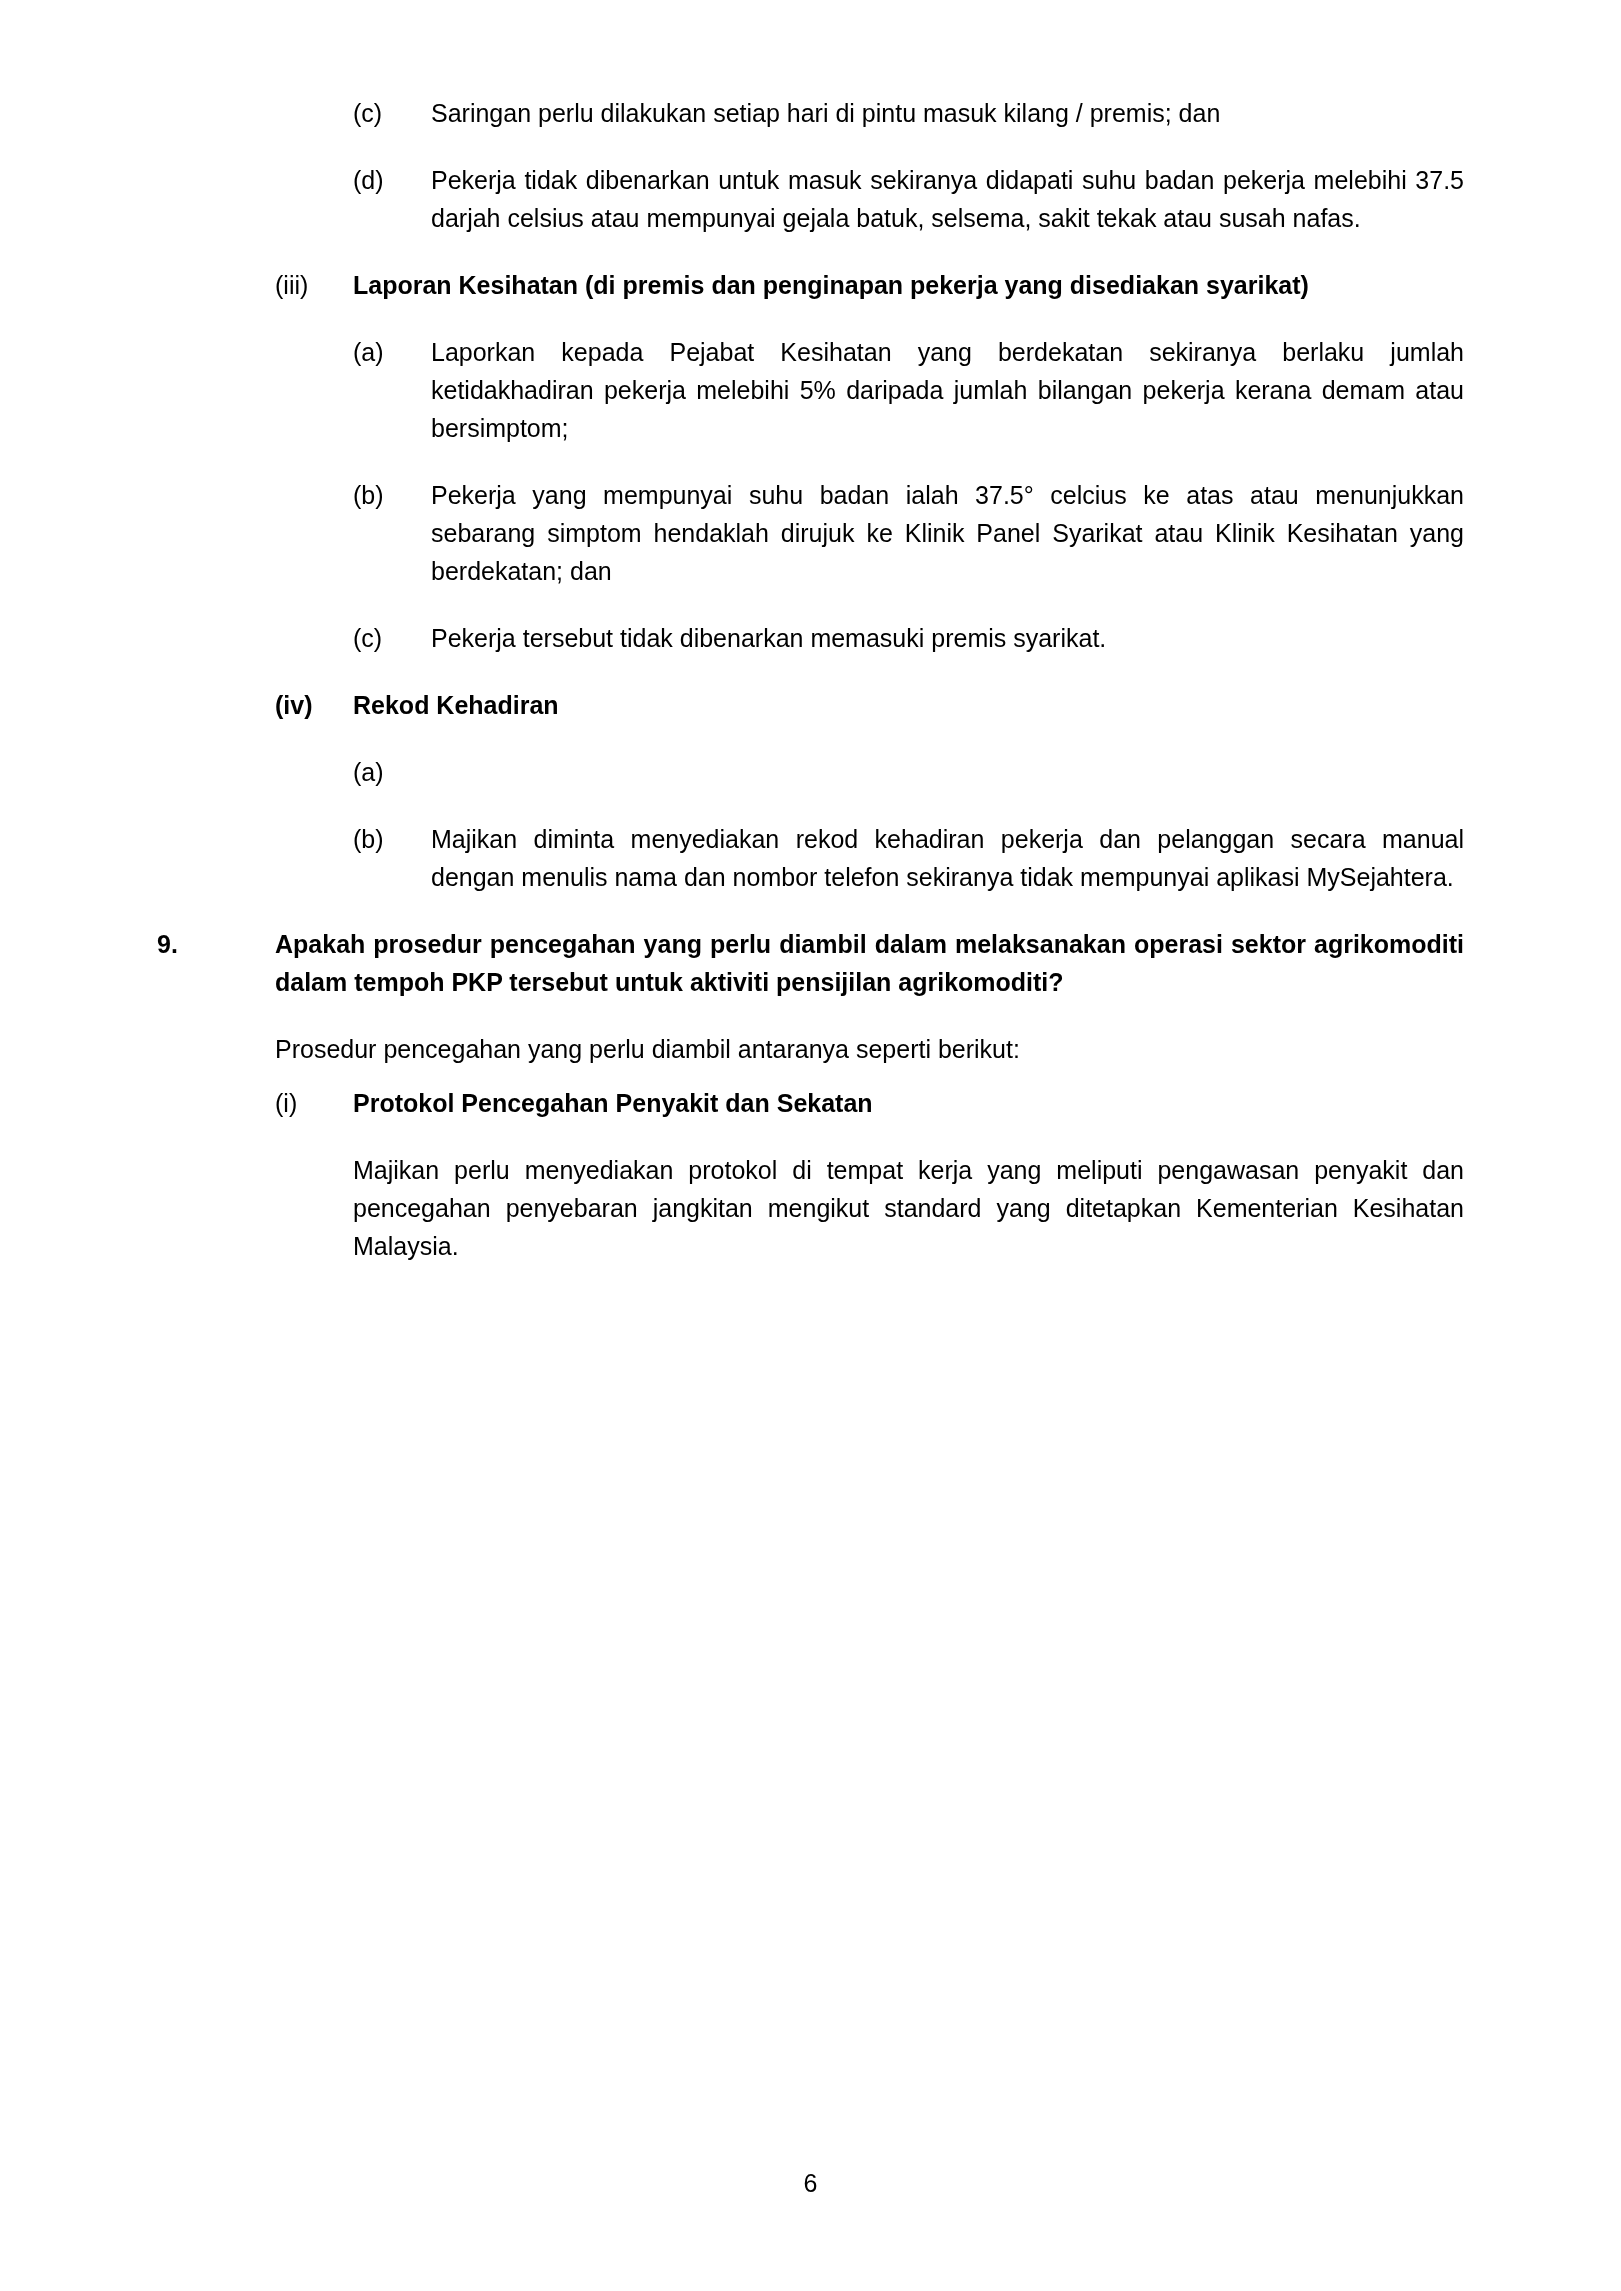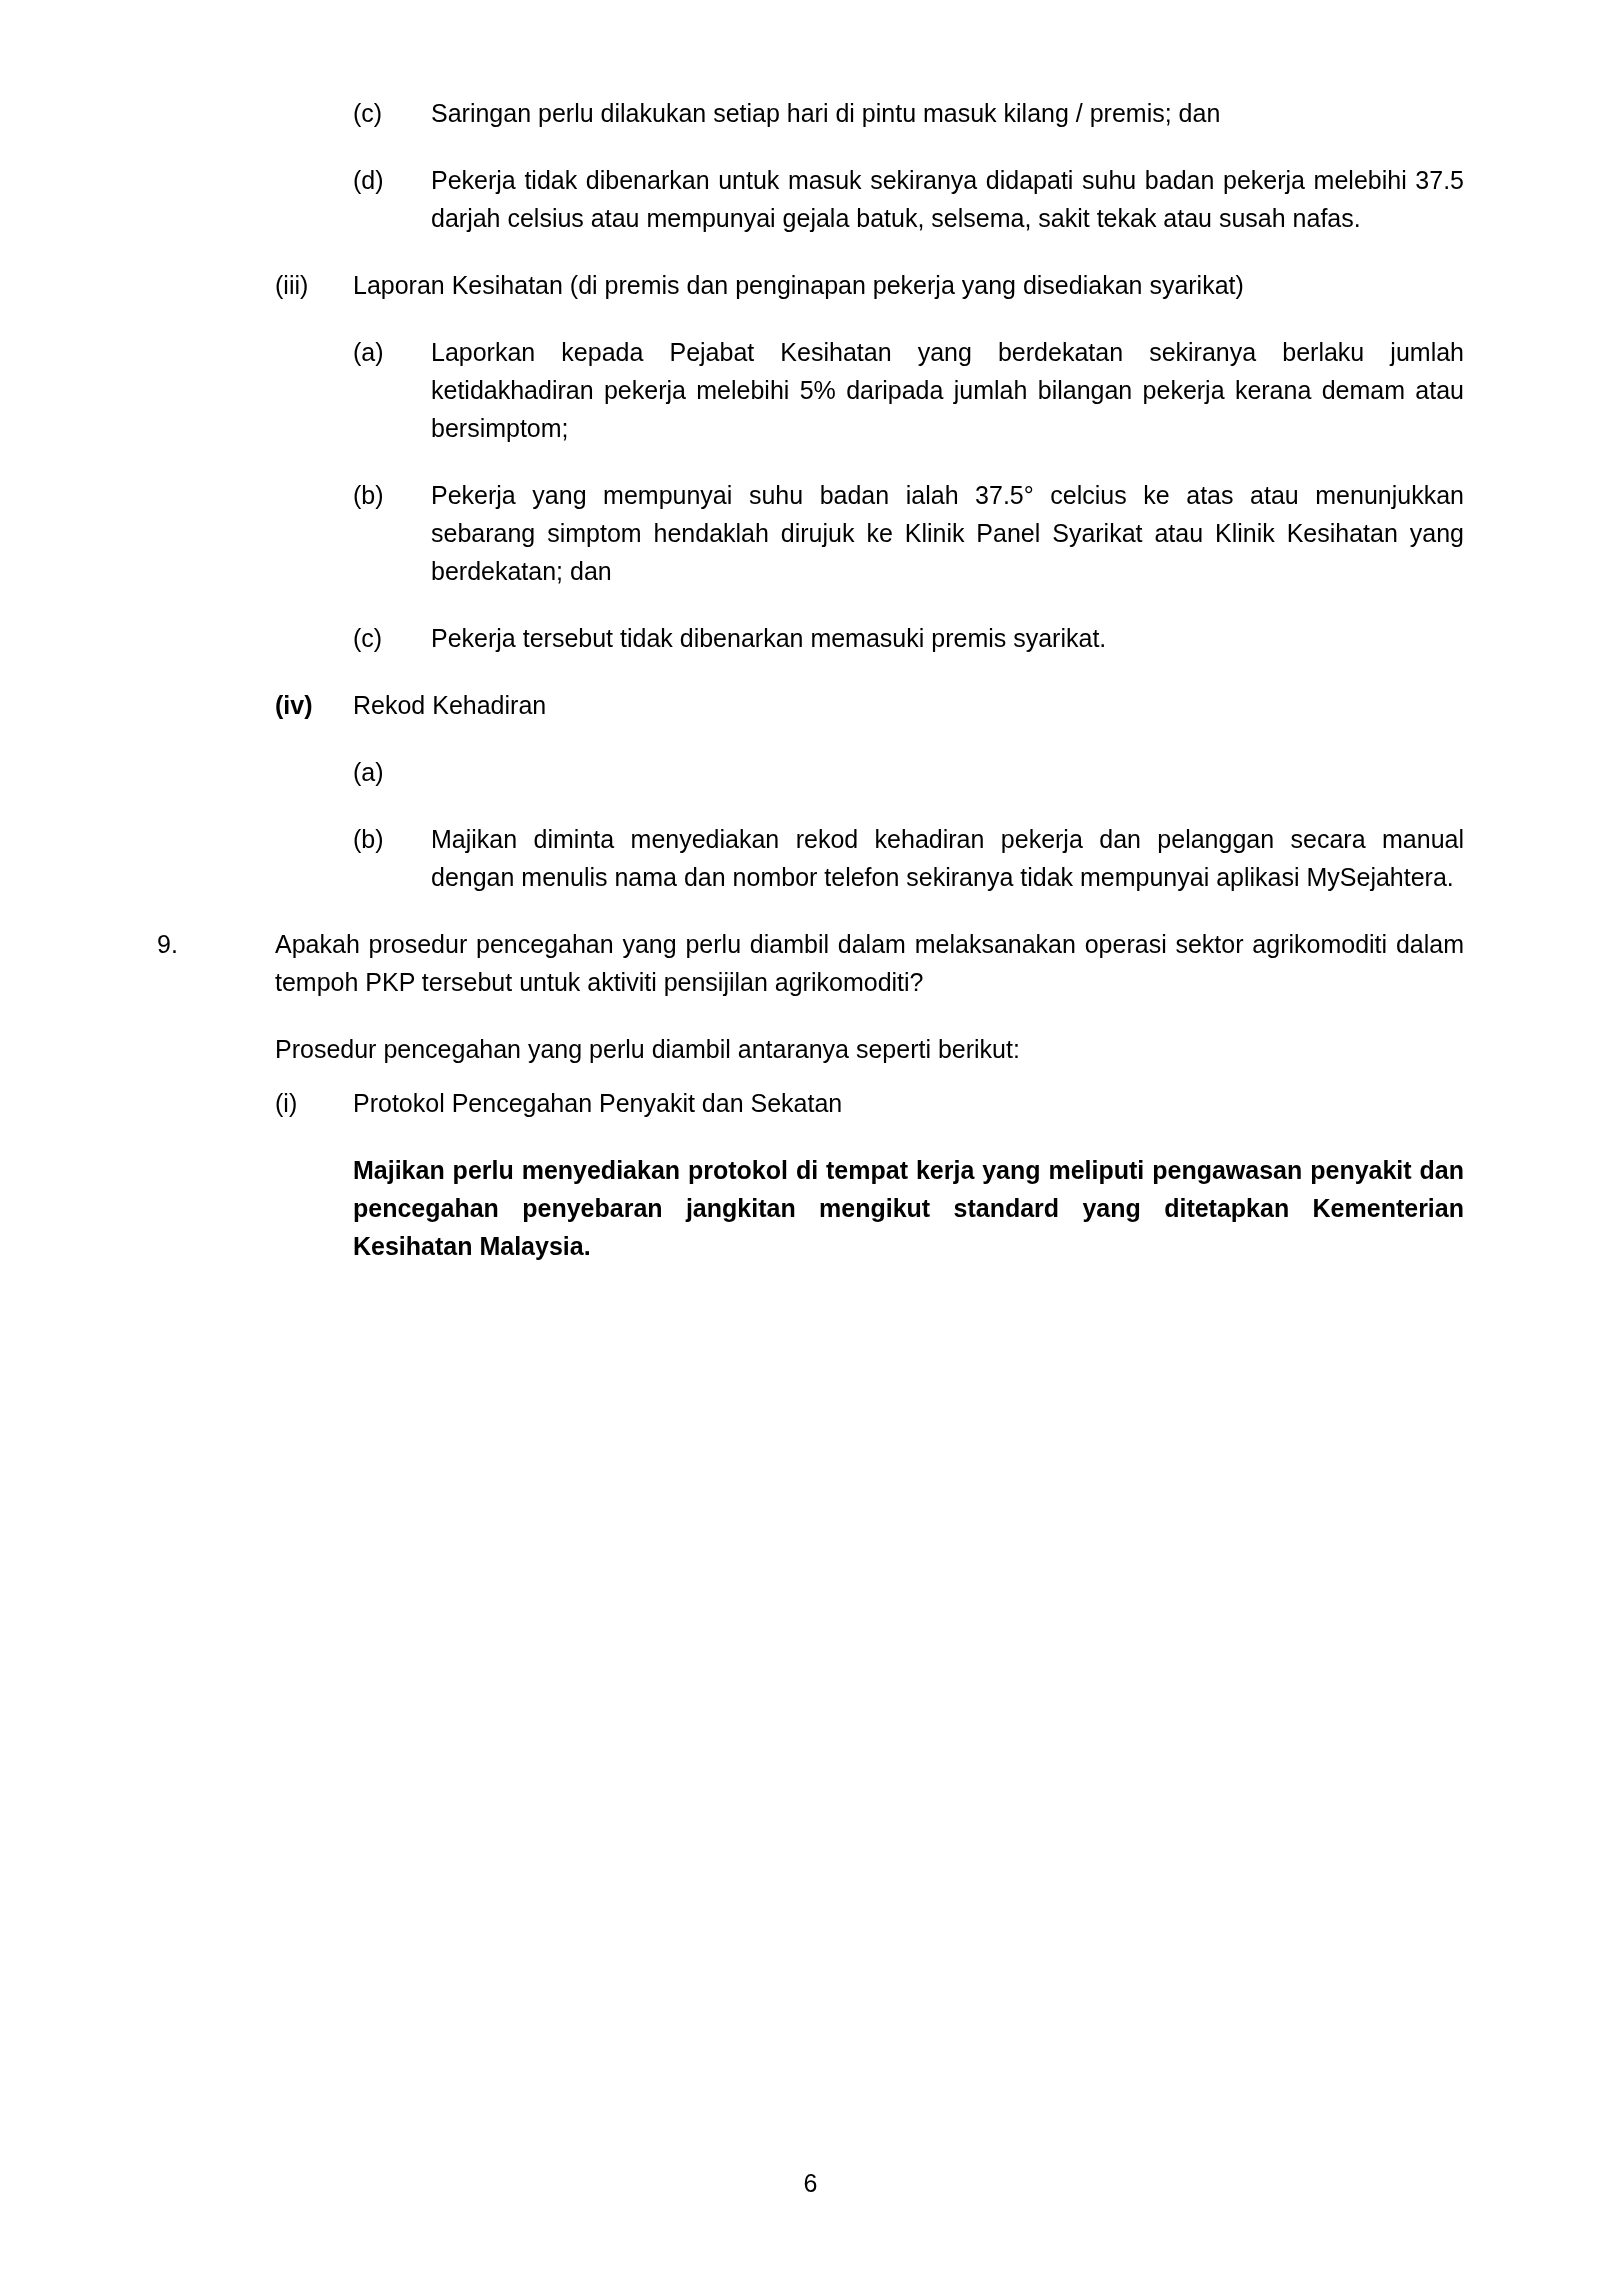--- a/index.html
+++ b/index.html
@@ -39,21 +39,21 @@
   }
   .text {
     flex: 1 1 auto;
     font-size: 25px;
     line-height: 1.52;
     text-align: justify;
     text-justify: inter-word;
     hyphens: none;
   }
   .bold .text, .text.bold, .bold .marker {
-    font-weight: normal;
+    font-weight: bold;
   }
 
   
   .lvl-letter {           
     padding-left: 196px;
   }
   .lvl-letter .marker {
     width: 78px;
   }
   .lvl-roman {            
@@ -71,21 +71,20 @@
   .para-indent {
     padding-left: 118px;
     margin-bottom: 16px;
   }
   .para-indent .text {
     text-align: justify;
   }
   .sub-para {
     padding-left: 196px;
     margin-bottom: 13px;
-    font-weight: bold;
   }
   .sub-para .text {
     text-align: justify;
   }
 
   .page-number {
     position: absolute;
     left: 0;
     right: 0;
     bottom: 94px;

